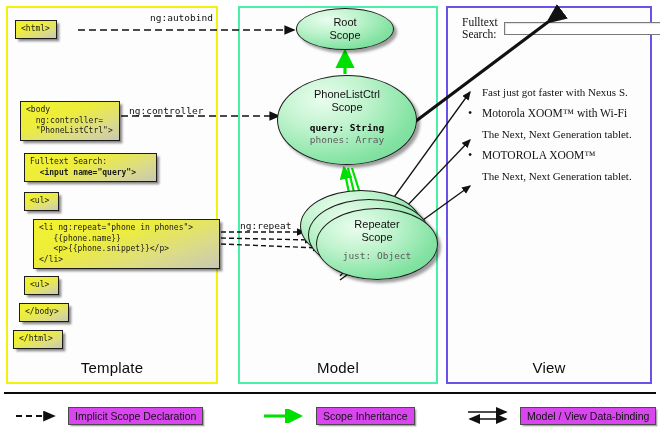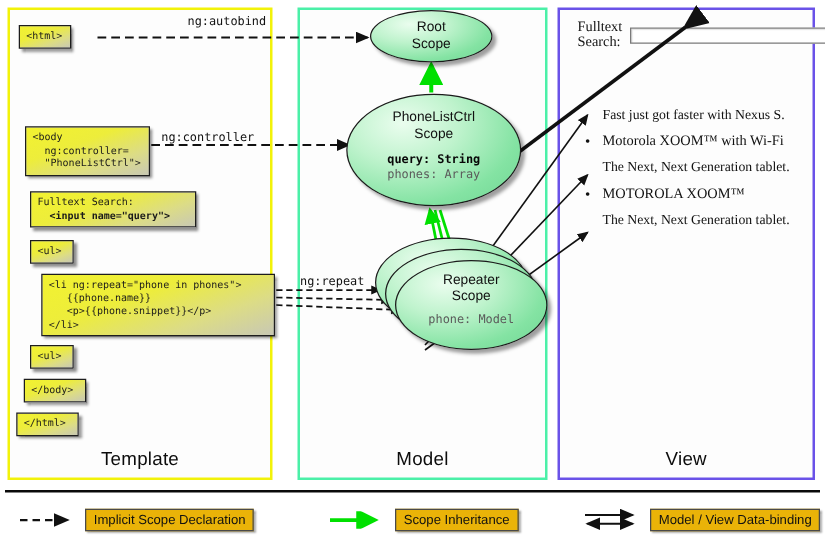--- a/index.html
+++ b/index.html
@@ -48,21 +48,21 @@
   .vsnip{padding-left:26px;font-size:11px;}
 
   
   .conn-label{position:absolute;font-family:"DejaVu Sans Mono","Liberation Mono",monospace;
               font-size:9.5px;color:#111;white-space:nowrap;}
 
   
   .legend-rule{position:absolute;left:4px;top:392px;width:652px;height:2px;background:#0a0a0a;}
   .legend{position:absolute;left:0;top:400px;width:660px;height:34px;}
   .lg-item{position:absolute;display:flex;align-items:center;gap:8px;}
-  .lg-box{box-sizing:border-box;border:1.5px solid #4a4a4a;background:#eab308;
+  .lg-box{box-sizing:border-box;border:1.5px solid #4a4a4a;background:#d946ef;
           box-shadow:1.5px 1.5px 1.5px rgba(0,0,0,.35);
           font-size:10.5px;color:#111;padding:2px 6px;white-space:nowrap;}
   svg{display:block;}
   .ovl{position:absolute;left:0;top:0;width:660px;height:435px;pointer-events:none;}
 </style>
 </head>
 <body>
 
 <div id="page">
 
@@ -139,21 +139,21 @@
       <div class="ell-prop bold">query: String</div>
       <div class="ell-prop dim">phones: Array</div>
     </div>
   </div>
 
   <div class="ellipse" style="left:316px;top:208px;width:122px;height:72px;z-index:3;">
     <div class="ell-title" style="padding-top:9px;">
       <div>Repeater</div>
       <div>Scope</div>
     </div>
-    <div class="ell-prop dim" style="padding-top:7px;">phone: Model</div>
+    <div class="ell-prop dim" style="padding-top:7px;">just: Object</div>
   </div>
 
   <div class="conn-label" style="left:150px;top:12px;">ng:autobind</div>
   <div class="conn-label" style="left:129px;top:105px;">ng:controller</div>
   <div class="conn-label" style="left:240px;top:220px;">ng:repeat</div>
 
   <svg class="ovl" viewBox="0 0 660 435">
     <defs>
       <marker id="ahBlack" markerWidth="7" markerHeight="7" refX="6" refY="3" orient="auto">
         <path d="M0,0 L7,3 L0,6 z" fill="#111"></path>

